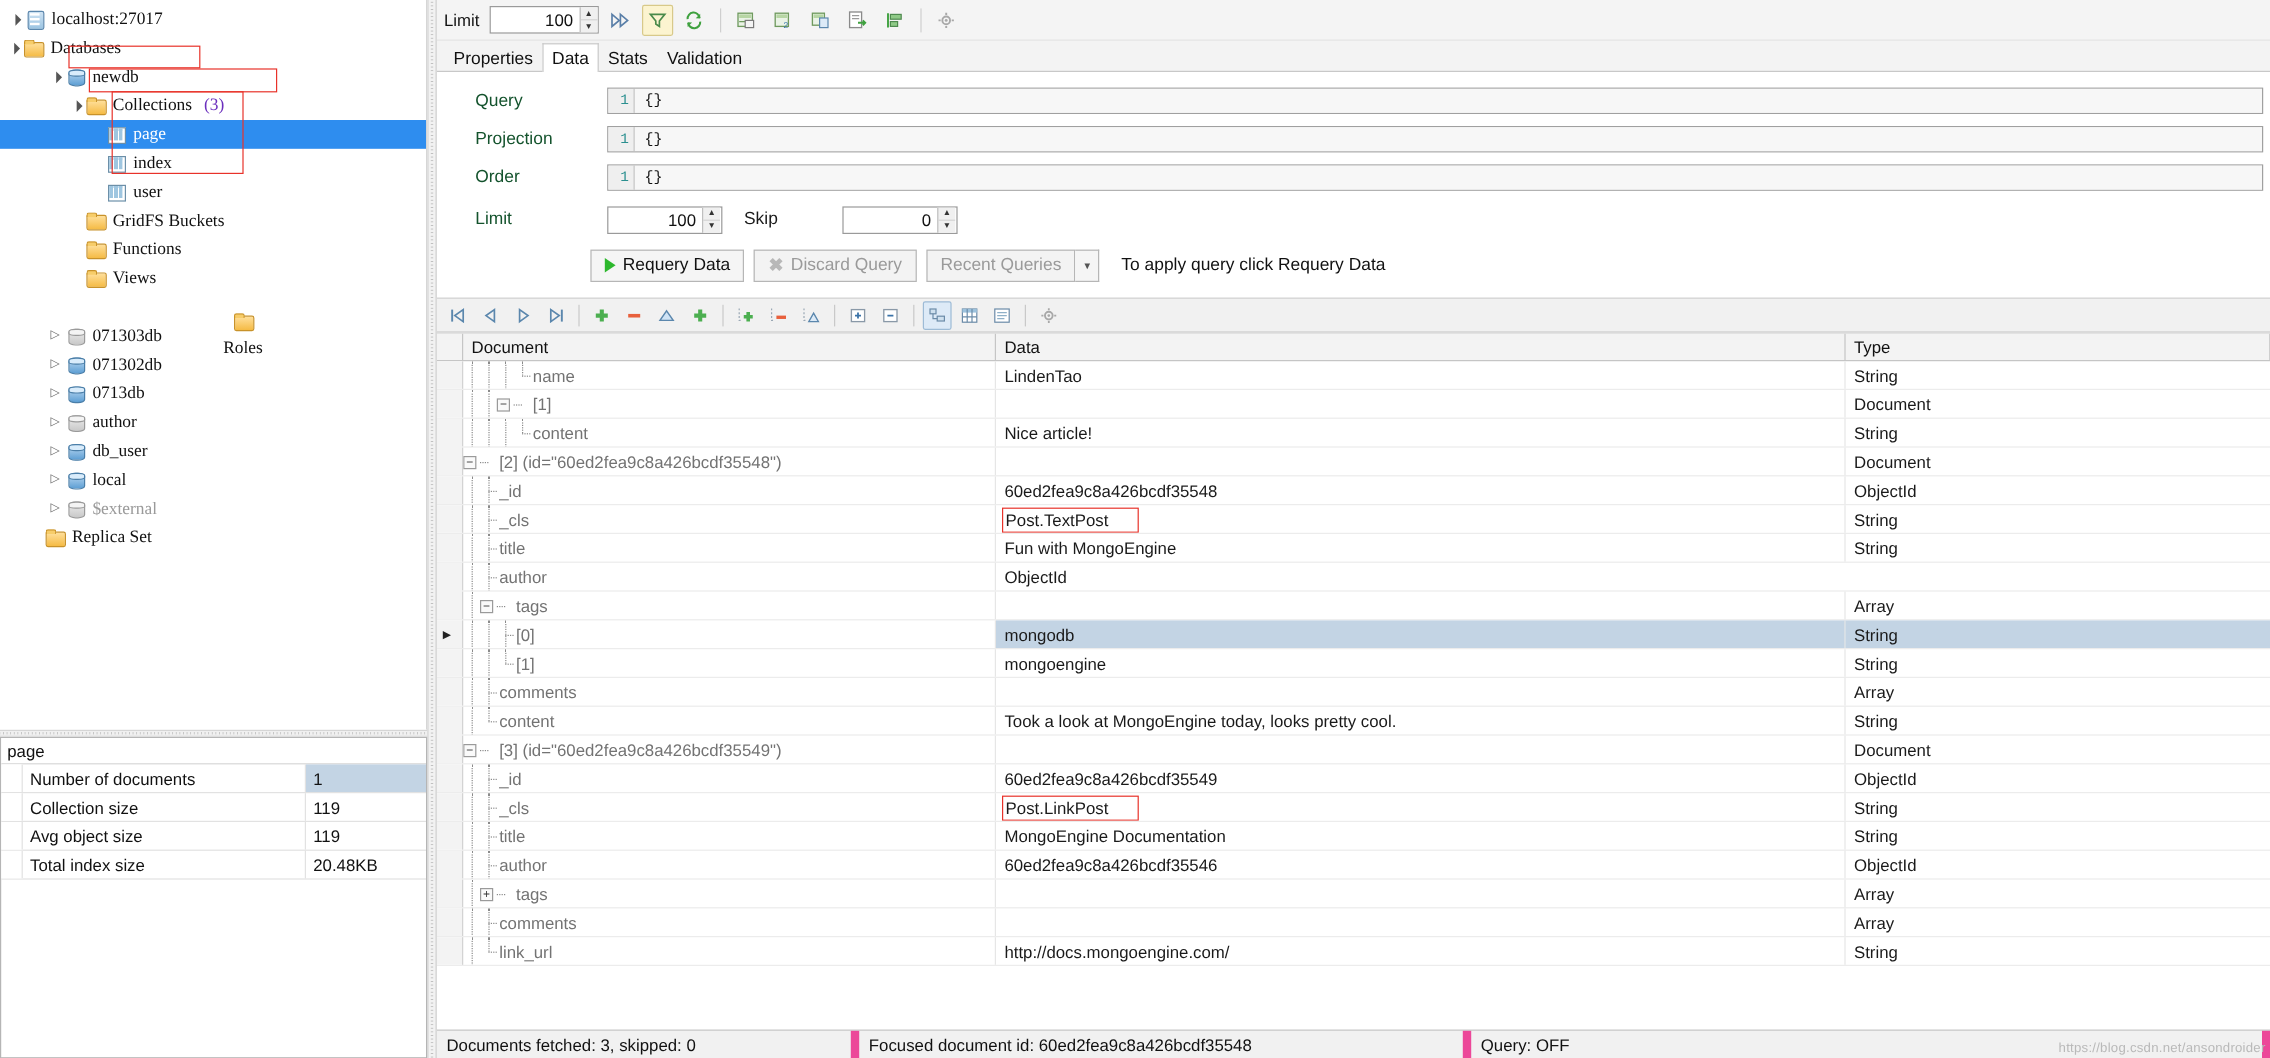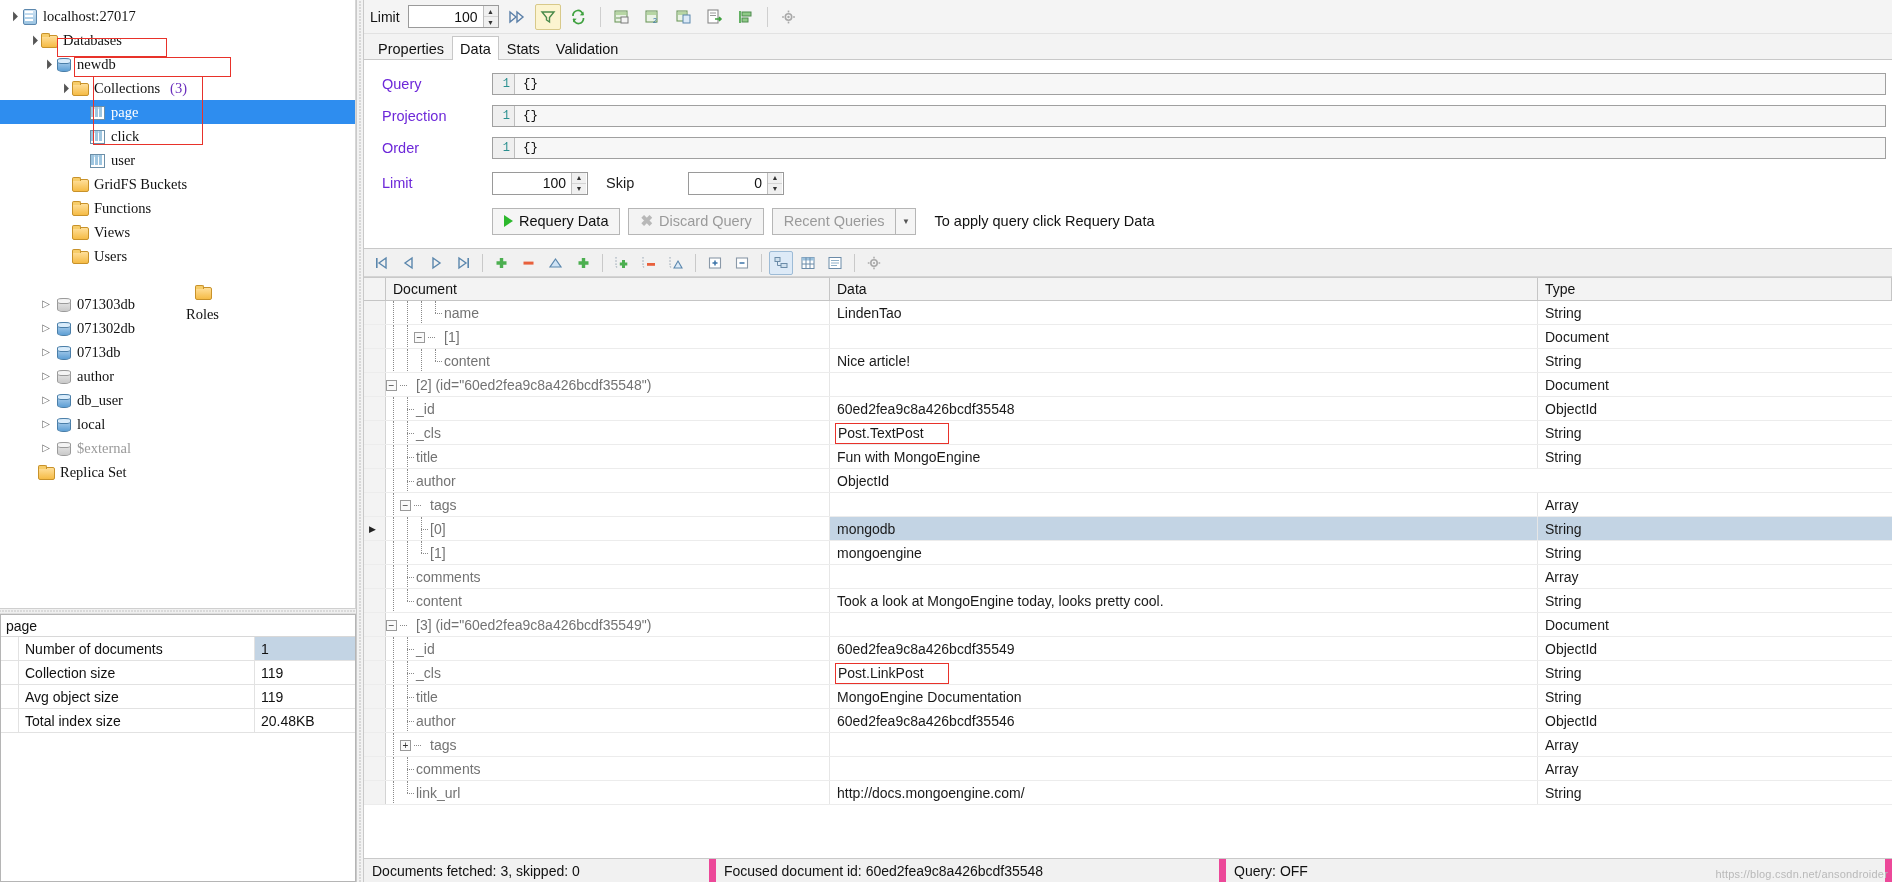--- a/index.html
+++ b/index.html
@@ -179,21 +179,21 @@
   .tabs { height:26px; display:flex; align-items:flex-end; background:#f3f3f3; padding-left:6px; border-bottom:1px solid #c8c8c8;}
   .tab {
     height:24px; line-height:24px; padding:0 7px; font-size:14.5px; color:#111;
     border:1px solid transparent; border-bottom:none; position:relative; top:1px;
   }
   .tab.sel { background:#ffffff; border-color:#c8c8c8; z-index:2;}
 
   
   .form { background:#ffffff; padding:8px 0 0 0; border-bottom:1px solid #c8c8c8; }
   .frow { display:flex; align-items:center; height:32px; padding-left:18px; }
-  .frow .flabel { width:110px; flex:0 0 110px; font-size:14.5px; color:#6d28d9; }
+  .frow .flabel { width:110px; flex:0 0 110px; font-size:14.5px; color:#14532d;margin-left:14px; }
   .codebox { flex:1; display:flex; height:22px; border:1px solid #a0a0a0; background:#f7f7f7; margin-right:6px;}
   .codebox .gutter {
     width:22px; flex:0 0 22px; background:#efefef; border-right:1px solid #bdbdbd;
     text-align:right; padding-right:4px; font-family:"Liberation Mono",monospace; font-size:12px;
     color:#2a8f8f; line-height:20px;
   }
   .codebox .code {
     flex:1; font-family:"Liberation Mono",monospace; font-size:12.5px; color:#111;
     padding-left:8px; line-height:20px; background:#f7f7f7;
   }
@@ -268,21 +268,21 @@
 <div class="app">
 
   <div class="left-pane">
 
     <div class="tree" id="tree">
         <div class="tnode" style="padding-left: 4px;">
           <span class="expander open"></span>
           <span class="ico server"></span>
           <span class="label">localhost:27017</span>
         </div>
-        <div class="tnode" style="padding-left: 24px; text-align: right;">
+        <div class="tnode" style="padding-left: 3px; text-align: right;">
           <span class="expander open"></span>
           <span class="ico folder"></span>
           <span class="label">Databases</span>
         </div>
         <div class="tnode" style="padding-left: 38px;">
           <span class="expander open"></span>
           <span class="ico db"></span>
           <span class="label">newdb</span>
         </div>
         <div class="tnode" style="padding-left: 55px;">
@@ -292,46 +292,41 @@
           <span class="count">(3)</span>
         </div>
         <div class="tnode selected" style="padding-left: 72px;">
           <span class="expander "></span>
           <span class="ico coll"></span>
           <span class="label">page</span>
         </div>
         <div class="tnode" style="padding-left: 72px;">
           <span class="expander "></span>
           <span class="ico coll"></span>
-          <span class="label">click</span>
+          <span class="label">index</span>
         </div>
         <div class="tnode" style="padding-left: 72px;">
           <span class="expander "></span>
           <span class="ico coll"></span>
           <span class="label">user</span>
         </div>
         <div class="tnode" style="padding-left: 55px;">
           <span class="expander "></span>
           <span class="ico folder"></span>
           <span class="label">GridFS Buckets</span>
         </div>
         <div class="tnode" style="padding-left: 55px;">
           <span class="expander "></span>
           <span class="ico folder"></span>
           <span class="label">Functions</span>
         </div>
         <div class="tnode" style="padding-left: 55px;">
           <span class="expander "></span>
           <span class="ico folder"></span>
           <span class="label">Views</span>
-        </div>
-        <div class="tnode" style="padding-left: 55px;">
-          <span class="expander "></span>
-          <span class="ico folder"></span>
-          <span class="label">Users</span>
         </div>
         <div class="tnode" style="padding-left: 55px; flex-direction: column;">
           <span class="expander "></span>
           <span class="ico folder"></span>
           <span class="label">Roles</span>
         </div>
         <div class="tnode" style="padding-left: 38px;">
           <span class="expander closed"></span>
           <span class="ico db gray"></span>
           <span class="label">071303db</span>

